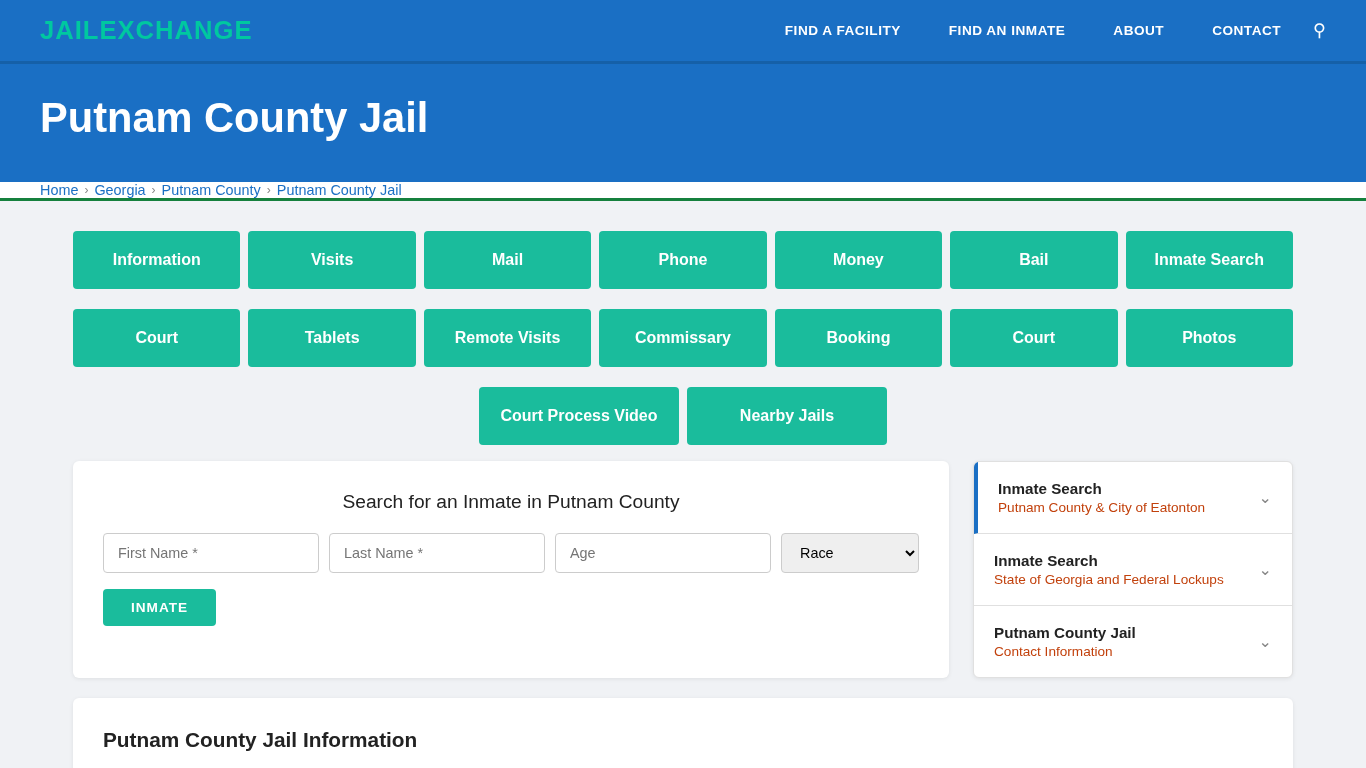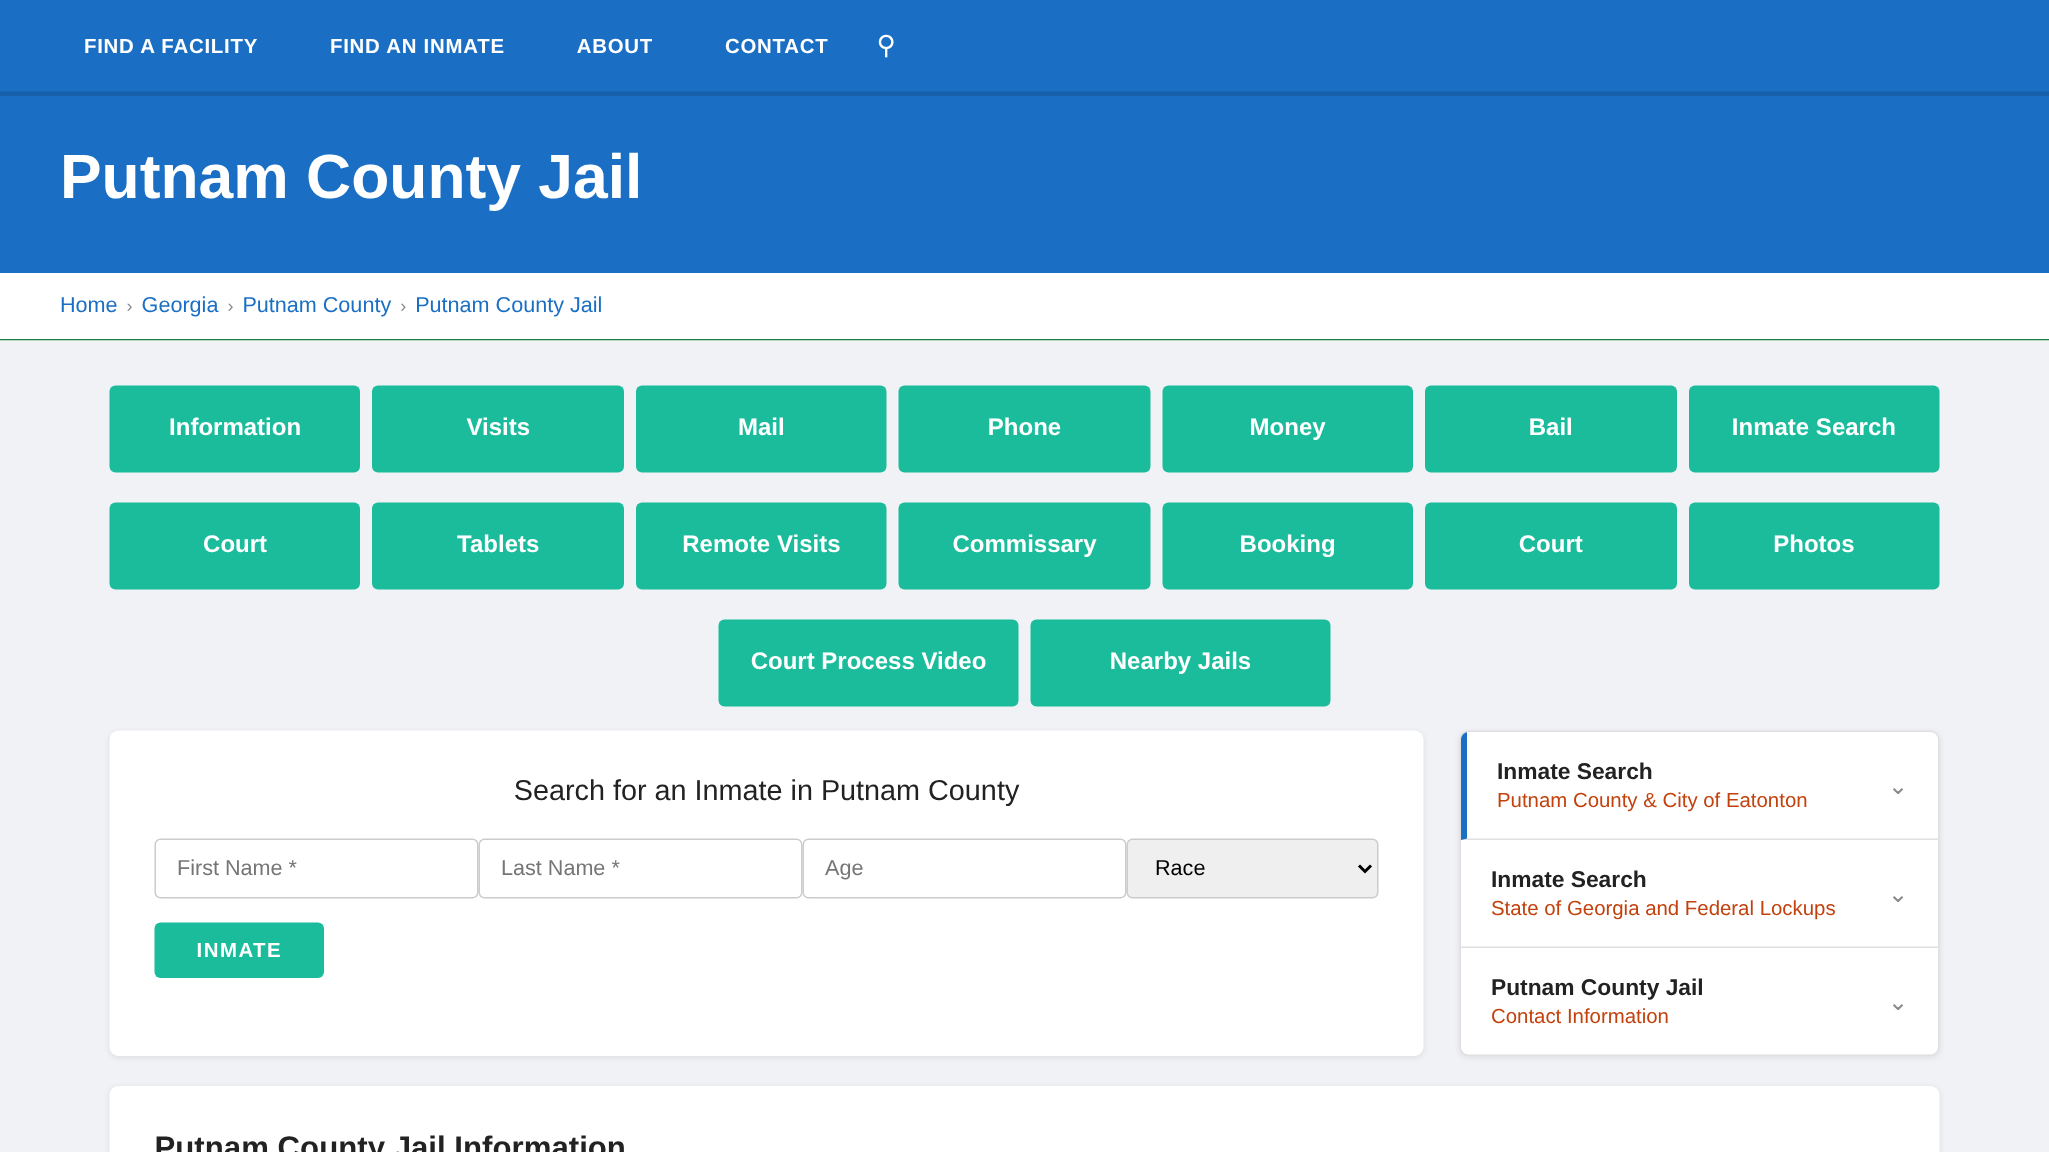--- a/index.html
+++ b/index.html
@@ -48,22 +48,22 @@
     }
     .hero h1 {
       color: #fff;
       font-size: 2.6rem;
       font-weight: 800;
     }
 
     
     .breadcrumb {
       background: #fff;
-      padding: 14px 40px;
-      border-bottom: 1px solid #15803d;
+      padding: 0 40px;
+      border-bottom: 3px solid #15803d;
       display: flex;
       align-items: center;
       gap: 6px;
       font-size: 0.9rem;
     }
     .breadcrumb a { color: #1a6fc4; text-decoration: none; }
     .breadcrumb .sep { color: #888; font-size: 0.75rem; }
     .breadcrumb .current { color: #1a6fc4; }
 
     
@@ -130,20 +130,21 @@
     }
     .search-panel h2 {
       text-align: center;
       font-size: 1.2rem;
       font-weight: 400;
       margin-bottom: 20px;
       color: #222;
     }
     .search-fields {
       display: flex;
+      gap: 10px;
       flex-wrap: wrap;
       margin-bottom: 16px;
     }
     .search-fields input, .search-fields select {
       border: 1px solid #ccc;
       border-radius: 4px;
       padding: 10px 14px;
       font-size: 0.9rem;
       flex: 1 1 120px;
       outline: none;
@@ -212,20 +213,23 @@
     .info-section h2 {
       font-size: 1.3rem;
       font-weight: 800;
       color: #222;
     }
   </style>
 </head>
 <body>
 
 <nav>
+  <div class="logo">
+    <span>JAIL</span><span style="color:#00c8a0;">EXCHANGE</span>
+  </div>
   <div class="nav-links">
     <a href="#">FIND A FACILITY</a>
     <a href="#">FIND AN INMATE</a>
     <a href="#">ABOUT</a>
     <a href="#">CONTACT</a>
     <span class="nav-search-icon">⚲</span>
   </div>
 </nav>
 
 <div class="hero">

